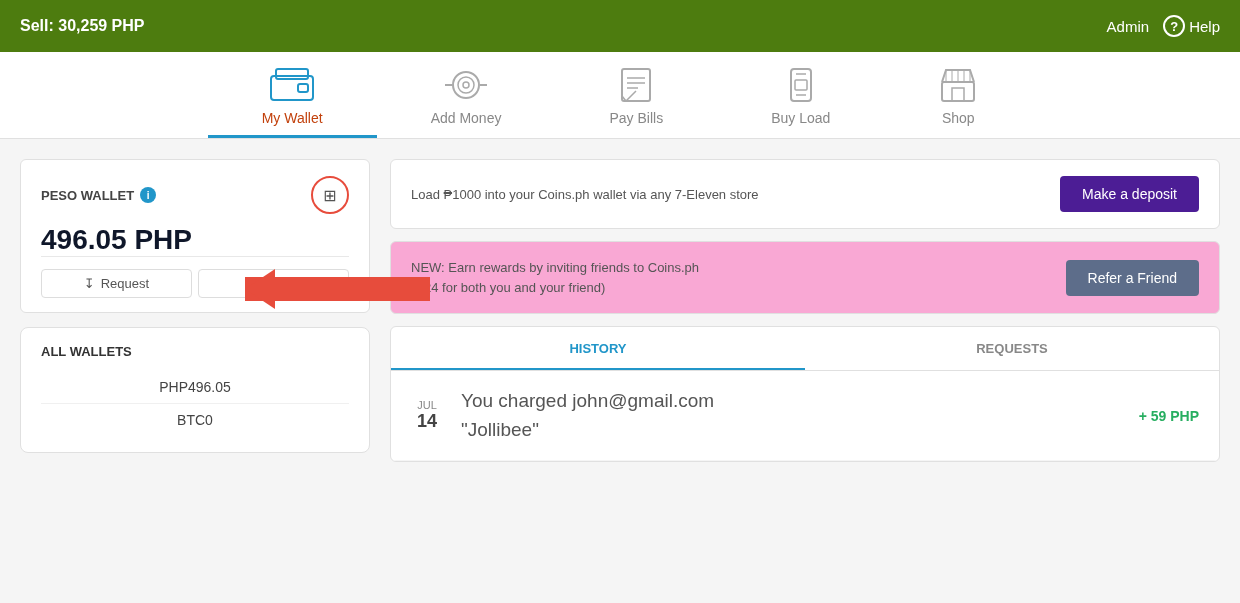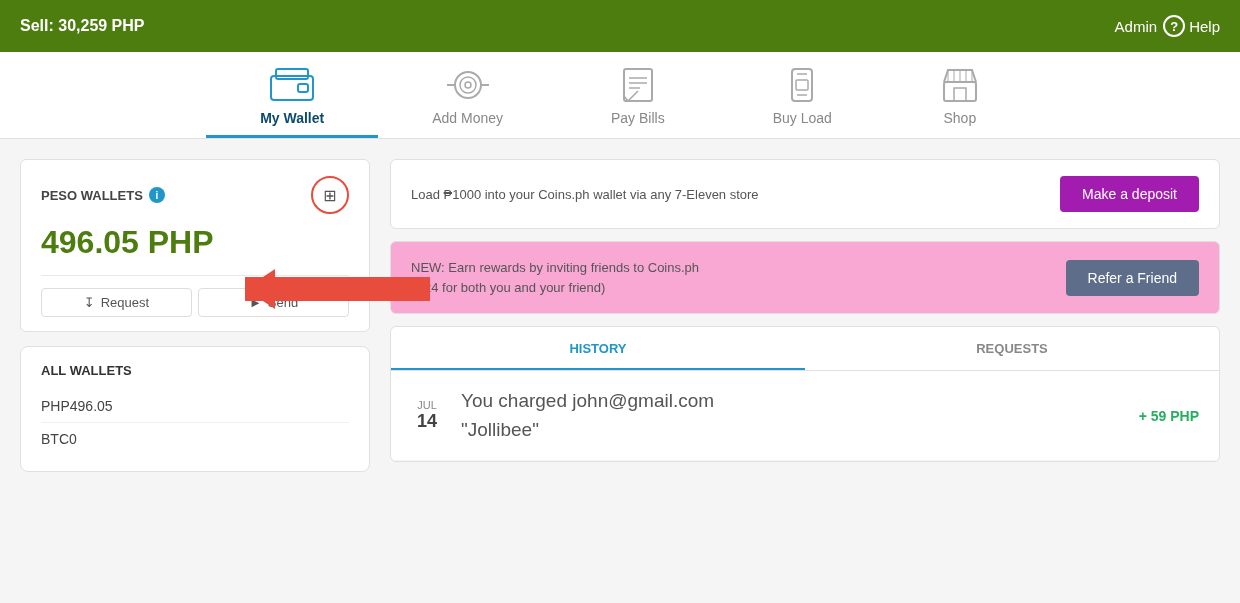--- a/index.html
+++ b/index.html
@@ -9,21 +9,21 @@
     .top-bar {
       background: #4d7c0f;
       color: white;
       display: flex;
       align-items: center;
       justify-content: space-between;
       padding: 0 20px;
       height: 52px;
     }
     .top-bar-left { font-size: 16px; font-weight: bold; }
-    .top-bar-right { display: flex; align-items: center; gap: 6px; font-size: 15px; }
+    .top-bar-right { display: flex; align-items: center; gap: 14px; font-size: 15px; }
     .top-bar-help { display: flex; align-items: center; gap: 4px; }
     .help-circle {
       width: 22px; height: 22px; border-radius: 50%; border: 2px solid white;
       display: flex; align-items: center; justify-content: center; font-size: 13px; font-weight: bold;
     }
 
     
     .nav-tabs {
       background: white;
       display: flex;
@@ -31,21 +31,21 @@
       justify-content: center;
       gap: 0;
       border-bottom: 1px solid #e0e0e0;
       padding: 0 40px;
     }
     .nav-tab {
       display: flex; flex-direction: column; align-items: center;
       padding: 16px 54px 12px;
       cursor: pointer; color: #888; font-size: 14px; position: relative;
     }
-    .nav-tab.active { color: #0c4a6e; font-weight: bold; }
+    .nav-tab.active { color: #c2410c; }
     .nav-tab.active::after {
       content: ''; position: absolute; bottom: 0; left: 0; right: 0;
       height: 3px; background: #2196c9;
     }
     .nav-tab svg { margin-bottom: 8px; }
 
     
     .main { display: flex; gap: 0; padding: 20px; height: calc(603px - 52px - 110px); }
 
     
@@ -62,49 +62,49 @@
     .info-icon {
       width: 16px; height: 16px; border-radius: 50%; background: #2196c9;
       color: white; font-size: 10px; font-weight: bold; display: flex; align-items: center; justify-content: center;
     }
     .qr-btn {
       width: 38px; height: 38px; border-radius: 50%; border: 2px solid #e74c3c;
       display: flex; align-items: center; justify-content: center; cursor: pointer; background: white;
       position: relative;
     }
     .qr-icon { font-size: 16px; color: #555; }
-    .balance { font-size: 32px; color: #4d7c0f; font-weight: bold; margin-bottom: 14px; }
+    .balance { font-size: 28px; color: #0f172a; font-weight: bold; }
     .wallet-actions { display: flex; gap: 0; border-top: 1px solid #e8e8e8; padding-top: 12px; }
     .wallet-action-btn {
       flex: 1; display: flex; align-items: center; justify-content: center; gap: 6px;
       font-size: 13px; color: #555; cursor: pointer; padding: 6px;
       background: white; border: 1px solid #ddd; border-radius: 4px;
     }
     .wallet-action-btn:first-child { margin-right: 6px; }
 
     
     .all-wallets-card {
       background: white; border-radius: 8px; border: 1px solid #e0e0e0; padding: 16px 20px;
     }
     .all-wallets-title { font-size: 13px; font-weight: bold; color: #333; margin-bottom: 12px; }
-    .wallet-row { display: flex; justify-content: flex-start; padding: 8px 0; border-bottom: 1px solid #f0f0f0; font-size: 14px; color: #444; }
+    .wallet-row { display: flex; justify-content: center; padding: 8px 0; border-bottom: 1px solid #f0f0f0; font-size: 14px; color: #444; }
     .wallet-row:last-child { border-bottom: none; }
     .wallet-row-amount { color: #444; }
 
     
     .right-panel { flex: 1; margin-left: 20px; display: flex; flex-direction: column; gap: 12px; }
 
     
     .banner {
       background: white; border-radius: 6px; border: 1px solid #e0e0e0;
       display: flex; align-items: center; justify-content: space-between; padding: 16px 20px;
     }
     .banner-text { font-size: 13px; color: #555; }
     .deposit-btn {
-      background: #a21caf; color: white; border: none; border-radius: 4px;
+      background: #4c1d95; color: white; border: none; border-radius: 4px;
       padding: 10px 22px; font-size: 14px; cursor: pointer; white-space: nowrap;
     }
 
     
     .refer-banner {
       background: #f9a8d4; border-radius: 6px; border: 1px solid #e0e0e0;
       display: flex; align-items: center; justify-content: space-between; padding: 16px 20px;
     }
     .refer-text { font-size: 13px; color: #555; line-height: 1.5; }
     .refer-btn {
@@ -229,21 +229,21 @@
 
 </div>
 
 <div class="main">
 
   <div class="left-panel">
 
     <div class="peso-wallet-card">
       <div class="peso-wallet-header">
         <div class="peso-wallet-title">
-          <span>PESO WALLETS</span>
+          <span>PESO WALLET</span>
           <div class="info-icon">i</div>
         </div>
         <div class="qr-btn">
           <span class="qr-icon">⊞</span>
         </div>
       </div>
       <div class="balance">496.05 PHP</div>
       <div class="wallet-actions">
         <button class="wallet-action-btn">
           <span>↧</span>

